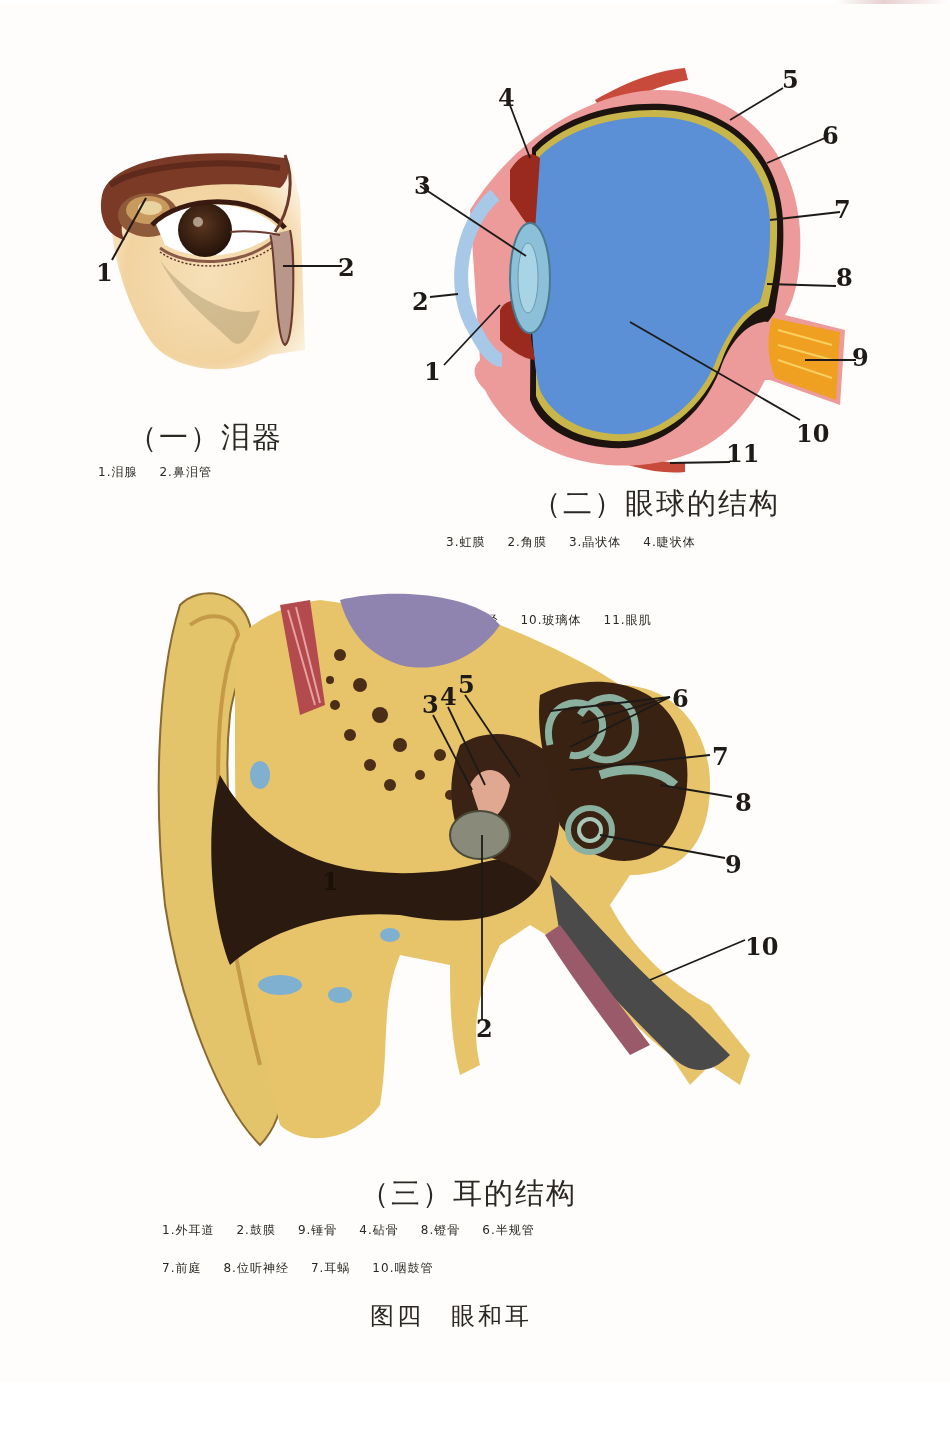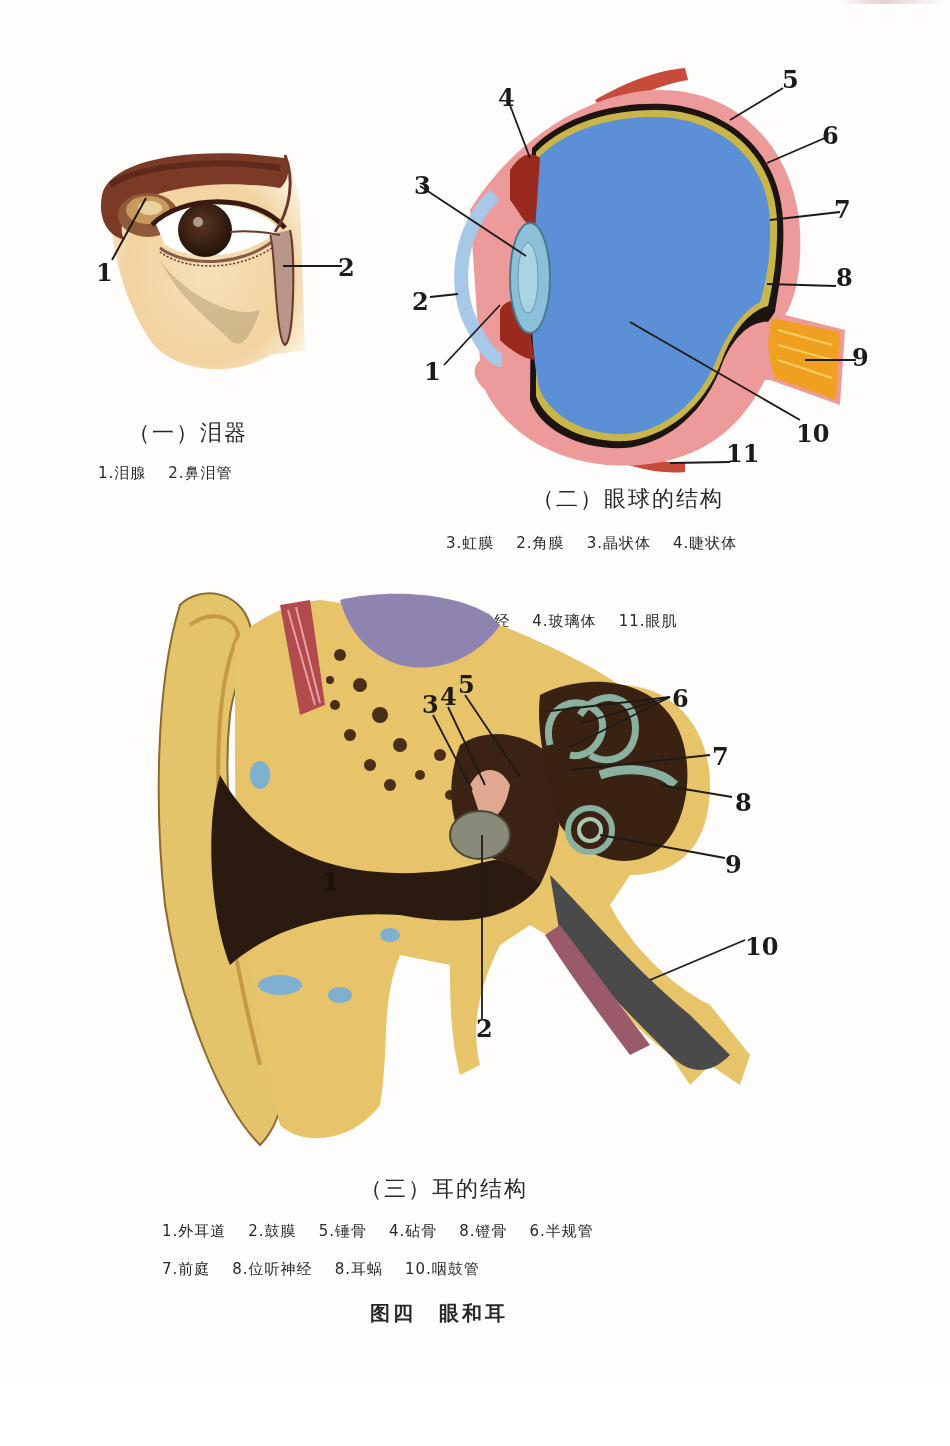--- a/index.html
+++ b/index.html
@@ -2,24 +2,24 @@
 <html><head>
 <meta charset="utf-8">
 <style>
   html,body{margin:0;padding:0;background:#ffffff;}
   body{width:950px;height:1446px;position:relative;overflow:hidden;font-family:"DejaVu Serif","Liberation Serif",serif;color:#2a2622;}
   .page{position:absolute;left:0;top:0;width:950px;height:1382px;background:#fefdfb;}
   .page-topedge{position:absolute;left:0;top:0;width:950px;height:4px;background:linear-gradient(90deg,#fff 0%,#fff 88%,#e7cfcf 93%,#fff 100%);}
   svg{position:absolute;overflow:visible;}
   .lbl{font-family:"DejaVu Serif","Liberation Serif",serif;font-weight:bold;fill:#1e1a17;}
   .caption{position:absolute;font-family:"DejaVu Sans","Liberation Sans",sans-serif;color:#2b2824;white-space:nowrap;}
-  .sub-title{font-size:22px;letter-spacing:2px;}
-  .legend-line{font-size:15px;letter-spacing:1px;}
+  .sub-title{font-size:29px;letter-spacing:2px;}
+  .legend-line{font-size:12px;letter-spacing:1px;}
   .legend-item{margin-right:22px;}
-  .fig-title{font-size:20px;font-weight:bold;letter-spacing:3px;}
+  .fig-title{font-size:24px;font-weight:normal;letter-spacing:3px;}
 </style>
 </head>
 <body>
 
 <div class="page">
   <div class="page-topedge"></div>
 
   <svg style="left:90px;top:140px;" width="290" height="250" viewBox="0 0 290 250">
     <defs>
       <radialGradient id="skinG" cx="50%" cy="55%" r="60%">
@@ -107,21 +107,21 @@
     <text class="lbl" x="452" y="306" font-size="24">9</text>
     <text class="lbl" x="396" y="382" font-size="24">10</text>
     <text class="lbl" x="326" y="402" font-size="24">11</text>
   </svg>
 
   <div class="caption sub-title" style="left:532px;top:484px;">（二）眼球的结构</div>
   <div class="caption legend-line" style="left:446px;top:534px;">
     <span class="legend-item">3.虹膜</span><span class="legend-item">2.角膜</span><span class="legend-item">3.晶状体</span><span class="legend-item">4.睫状体</span>
   </div>
   <div class="caption legend-line" style="left:446px;top:612px;">
-    <span class="legend-item">9.视神经</span><span class="legend-item">4.玻璃体</span><span class="legend-item">11.眼肌</span>
+    <span class="legend-item">9.视神经</span><span class="legend-item">10.玻璃体</span><span class="legend-item">11.眼肌</span>
   </div>
 
   <svg style="left:150px;top:585px;" width="650" height="580" viewBox="0 0 650 580">
 
     <path d="M30,20 C50,0 90,5 100,40 C105,60 85,90 80,130 C70,220 90,330 120,420 C140,470 140,530 110,560 C70,520 30,420 15,320 C5,230 5,100 30,20Z" fill="#e3c46a" stroke="#8a6a30" stroke-width="2"></path>
     <path d="M40,40 C60,25 85,30 88,50 C70,90 65,160 70,250 C75,330 95,420 110,480" stroke="#c49a48" stroke-width="4" fill="none"></path>
 
     <path d="M85,60 C95,40 130,20 170,15 L350,40 C400,60 440,80 470,100 C520,100 560,140 560,200 C560,260 530,290 480,290 L460,320 C480,360 520,400 560,420 L600,470 L590,500 L560,480 L540,500 L520,470 C480,440 450,400 430,370 L380,340 L350,360 C330,400 320,440 330,480 L310,490 C300,450 300,410 300,380 L250,370 C230,420 240,460 230,520 C200,560 150,560 130,540 C120,500 110,440 100,380 C90,320 85,250 85,180 Z" fill="#e7c46a"></path>
 
     <path d="M190,15 C230,5 300,5 340,30 L350,40 C330,70 290,90 250,80 C220,70 200,50 190,15Z" fill="#8f84b0"></path>
@@ -190,20 +190,20 @@
     <text class="lbl" x="308" y="108" font-size="24">5</text>
     <text class="lbl" x="522" y="122" font-size="24">6</text>
     <text class="lbl" x="562" y="180" font-size="24">7</text>
     <text class="lbl" x="585" y="226" font-size="24">8</text>
     <text class="lbl" x="575" y="288" font-size="24">9</text>
     <text class="lbl" x="595" y="370" font-size="24">10</text>
   </svg>
 
   <div class="caption sub-title" style="left:360px;top:1174px;">（三）耳的结构</div>
   <div class="caption legend-line" style="left:162px;top:1222px;">
-    <span class="legend-item">1.外耳道</span><span class="legend-item">2.鼓膜</span><span class="legend-item">5.锤骨</span><span class="legend-item">4.砧骨</span><span class="legend-item">8.镫骨</span><span class="legend-item">6.半规管</span>
+    <span class="legend-item">1.外耳道</span><span class="legend-item">2.鼓膜</span><span class="legend-item">9.锤骨</span><span class="legend-item">4.砧骨</span><span class="legend-item">8.镫骨</span><span class="legend-item">6.半规管</span>
   </div>
   <div class="caption legend-line" style="left:162px;top:1260px;">
-    <span class="legend-item">7.前庭</span><span class="legend-item">8.位听神经</span><span class="legend-item">8.耳蜗</span><span class="legend-item">10.咽鼓管</span>
+    <span class="legend-item">7.前庭</span><span class="legend-item">8.位听神经</span><span class="legend-item">7.耳蜗</span><span class="legend-item">10.咽鼓管</span>
   </div>
 
   <div class="caption fig-title" style="left:370px;top:1300px;">图四　眼和耳</div>
 </div>
 
 </body></html>

